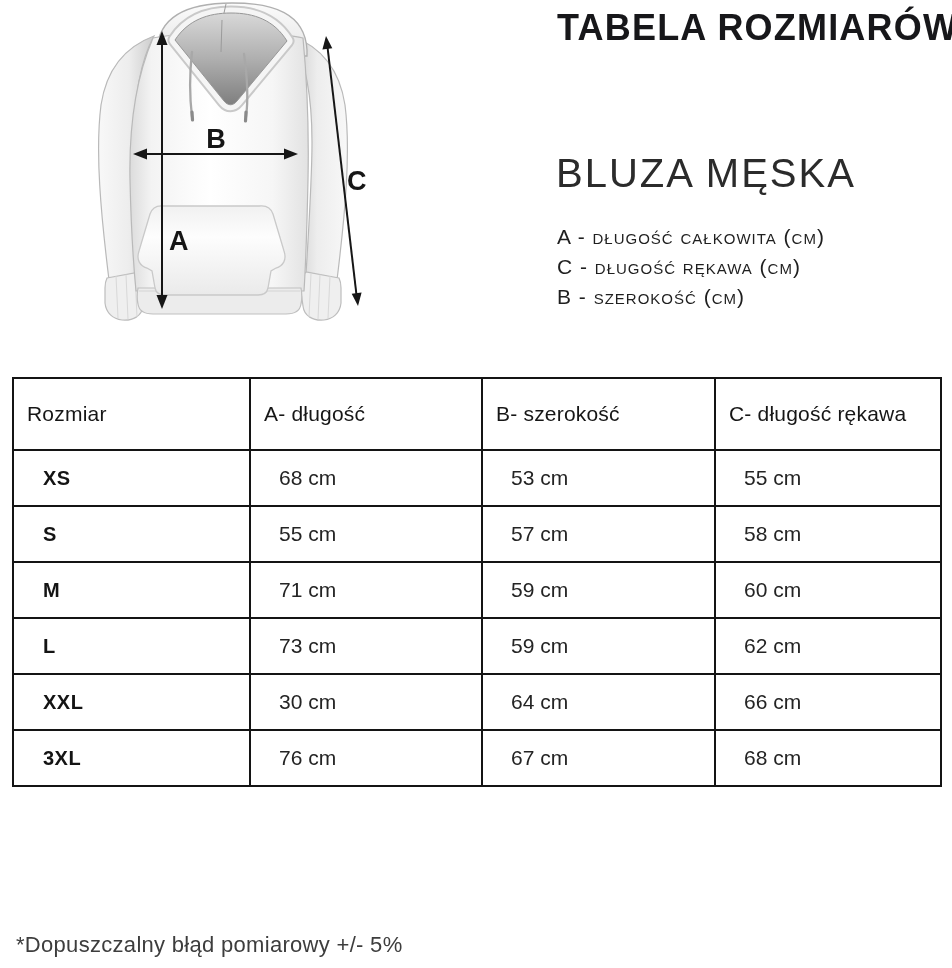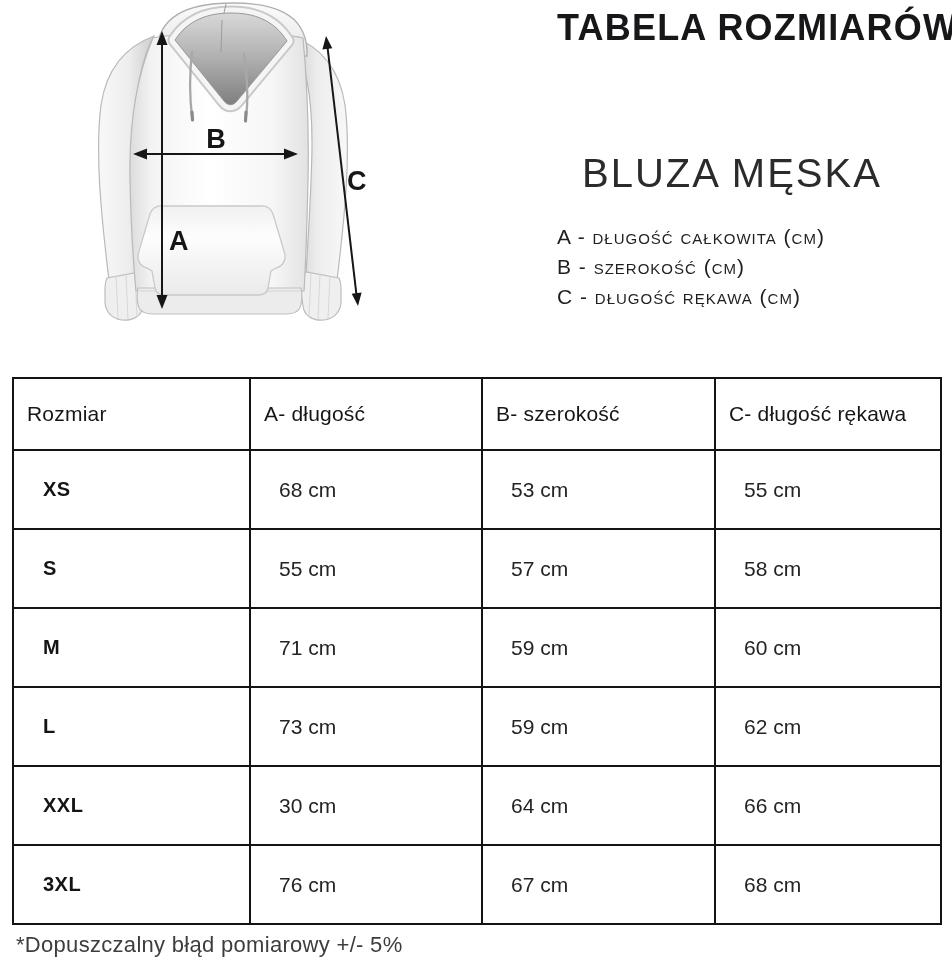--- a/index.html
+++ b/index.html
@@ -16,21 +16,20 @@
   
   .page-title {
     position:absolute; left:557px; top:7px;
     font-size:36px; font-weight:700; letter-spacing:1.2px; color:#17171a;
     white-space:nowrap;
   }
   .product-title {
     position:absolute; left:556px; top:151px;
     font-size:40px; font-weight:300; letter-spacing:2px; color:#2b2b2b;
     white-space:nowrap;
-    margin-left:26px;
   }
   .legend {
     position:absolute; left:557px; top:222px;
     font-size:21px; line-height:30px; font-weight:500; letter-spacing:1px;
     font-variant:small-caps; color:#1f1f1f;
   }
   .legend-line { white-space:nowrap; }
 
   
   .size-table {
@@ -39,21 +38,21 @@
   }
   .size-table th, .size-table td {
     border:2px solid #141414; text-align:left; vertical-align:middle;
     background:#ffffff;
   }
   .size-table th {
     height:72px; padding-left:13px;
     font-size:21px; font-weight:500; letter-spacing:0.2px; color:#161616;
     white-space:nowrap;
   }
-  .size-table td { height:79px; }
+  .size-table td { height:56px; }
   .size-table td.cell-size {
     padding-left:29px; font-size:20px; font-weight:700; letter-spacing:0.5px; color:#141414;
   }
   .size-table td.cell-val {
     padding-left:28px; font-size:21px; font-weight:400; color:#242424;
   }
 
   
   .footnote {
     position:absolute; left:16px; top:932px;
@@ -151,22 +150,22 @@
       <text x="156" y="148" font-size="27" font-weight="700" stroke="none" fill="#161616" text-anchor="middle">B</text>
       <text x="287" y="190" font-size="27" font-weight="700" stroke="none" fill="#161616">C</text>
     </g>
   </svg>
 
   <div class="page-title">TABELA ROZMIARÓW</div>
   <div class="product-title">BLUZA MĘSKA</div>
 
   <div class="legend">
     <div class="legend-line">A - długość całkowita (cm)</div>
+    <div class="legend-line">C - długość rękawa (cm)</div>
     <div class="legend-line">B - szerokość (cm)</div>
-    <div class="legend-line">C - długość rękawa (cm)</div>
   </div>
 
   <table class="size-table">
     <colgroup>
       <col style="width:237px">
         <col style="width:232px">
         <col style="width:233px">
         <col style="width:226px">
     </colgroup>
     <thead>

